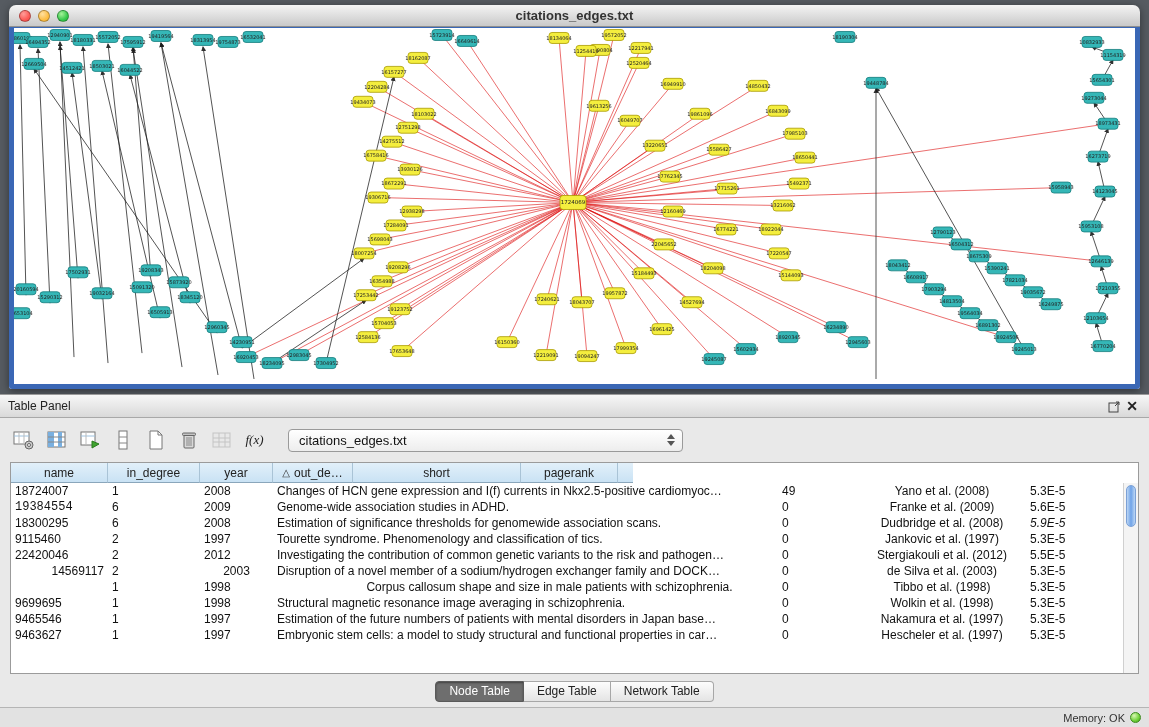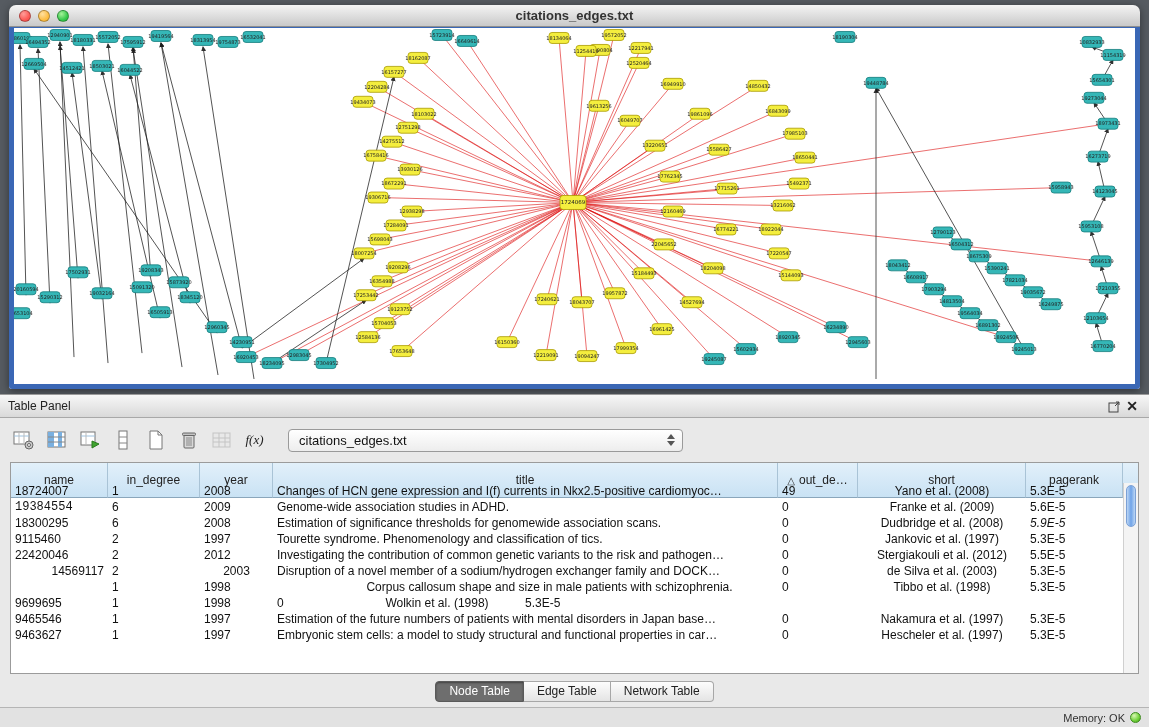--- a/index.html
+++ b/index.html
@@ -42,21 +42,21 @@
   .fx { font-size:13px; font-style:italic; font-family:"Liberation Serif", serif; color:#222; }
   .dropdown { margin-left:14px; width:395px; height:23px; background:linear-gradient(#ffffff,#ededed);
               border:1px solid #9a9a9a; border-radius:4px; display:flex; align-items:center; padding:0 4px 0 10px; }
   .dropdown .val { flex:1; font-size:13px; color:#111; white-space:nowrap; overflow:hidden; }
   .dd-arrows { width:15px; display:flex; flex-direction:column; align-items:center; gap:2px; }
   .dd-arrows i { width:0; height:0; border-left:4px solid transparent; border-right:4px solid transparent; }
   .dd-arrows .up { border-bottom:5px solid #555; }
   .dd-arrows .dn { border-top:5px solid #555; }
 
   .table-wrap { flex:1; margin-top:6px; background:#fff; border:1px solid #9b9b9b; position:relative; overflow:hidden; }
-  .thead { display:flex; height:35px; }
+  .thead { display:flex; height:20px; }
   .hcell { background:linear-gradient(#e2f0fa,#c9e2f4); border-right:1px solid #a9c3d6; border-bottom:1px solid #8aa6bb;
            font-size:12px; color:#222; display:flex; align-items:center; justify-content:center; overflow:hidden; white-space:nowrap; }
   .sort-glyph { margin-right:4px; font-size:10px; color:#333; }
   .tbody { position:absolute; top:20px; left:0; right:15px; bottom:0; overflow:hidden; }
   .trow { display:flex; height:16px; }
   .tcell { font-size:12px; color:#111; line-height:16px; padding:0 4px; white-space:nowrap; overflow:hidden; text-overflow:ellipsis; }
   .c0{width:97px;} .c1{width:92px;} .c2{width:73px;} .c3{flex:1;} .c4{width:80px;} .c5{width:168px;} .c6{width:97px;}
   .hstub { width:15px; background:linear-gradient(#e2f0fa,#c9e2f4); border-bottom:1px solid #8aa6bb; }
   .vscroll { position:absolute; top:20px; right:0; bottom:0; width:15px; background:#f4f4f4; border-left:1px solid #d0d0d0; }
   .vthumb { margin:2px; height:42px; border-radius:7px; border:1px solid #7aa0d6;
@@ -564,23 +564,20 @@
       <div class="thead">
         <div class="hcell c0">
             <span>name</span>
           </div>
         <div class="hcell c1">
             <span>in_degree</span>
           </div>
         <div class="hcell c2">
             <span>year</span>
           </div>
-        <div class="hcell c3">
-            <span>title</span>
-          </div>
         <div class="hcell c4">
           <span class="sort-glyph">△</span>
           <span>out_de…</span>
         </div>
         <div class="hcell c5">
             <span>short</span>
           </div>
         <div class="hcell c6">
             <span>pagerank</span>
           </div>
@@ -647,20 +644,21 @@
             <div class="tcell c2" style="text-align: left;">1998</div>
             <div class="tcell c3" style="text-align: center; margin-left: 48px;">Corpus callosum shape and size in male patients with schizophrenia.</div>
             <div class="tcell c4" style="text-align: left;">0</div>
             <div class="tcell c5" style="text-align: center;">Tibbo et al. (1998)</div>
             <div class="tcell c6" style="text-align: left;">5.3E-5</div>
           </div>
           <div class="trow">
             <div class="tcell c0" style="text-align: left;">9699695</div>
             <div class="tcell c1" style="text-align: left;">1</div>
             <div class="tcell c2" style="text-align: left;">1998</div>
+            <div class="tcell c3" style="text-align: left;">Structural magnetic resonance image averaging in schizophrenia.</div>
             <div class="tcell c4" style="text-align: left;">0</div>
             <div class="tcell c5" style="text-align: center;">Wolkin et al. (1998)</div>
             <div class="tcell c6" style="text-align: left;">5.3E-5</div>
           </div>
           <div class="trow">
             <div class="tcell c0" style="text-align: left;">9465546</div>
             <div class="tcell c1" style="text-align: left;">1</div>
             <div class="tcell c2" style="text-align: left;">1997</div>
             <div class="tcell c3" style="text-align: left;">Estimation of the future numbers of patients with mental disorders in Japan base…</div>
             <div class="tcell c4" style="text-align: left;">0</div>

